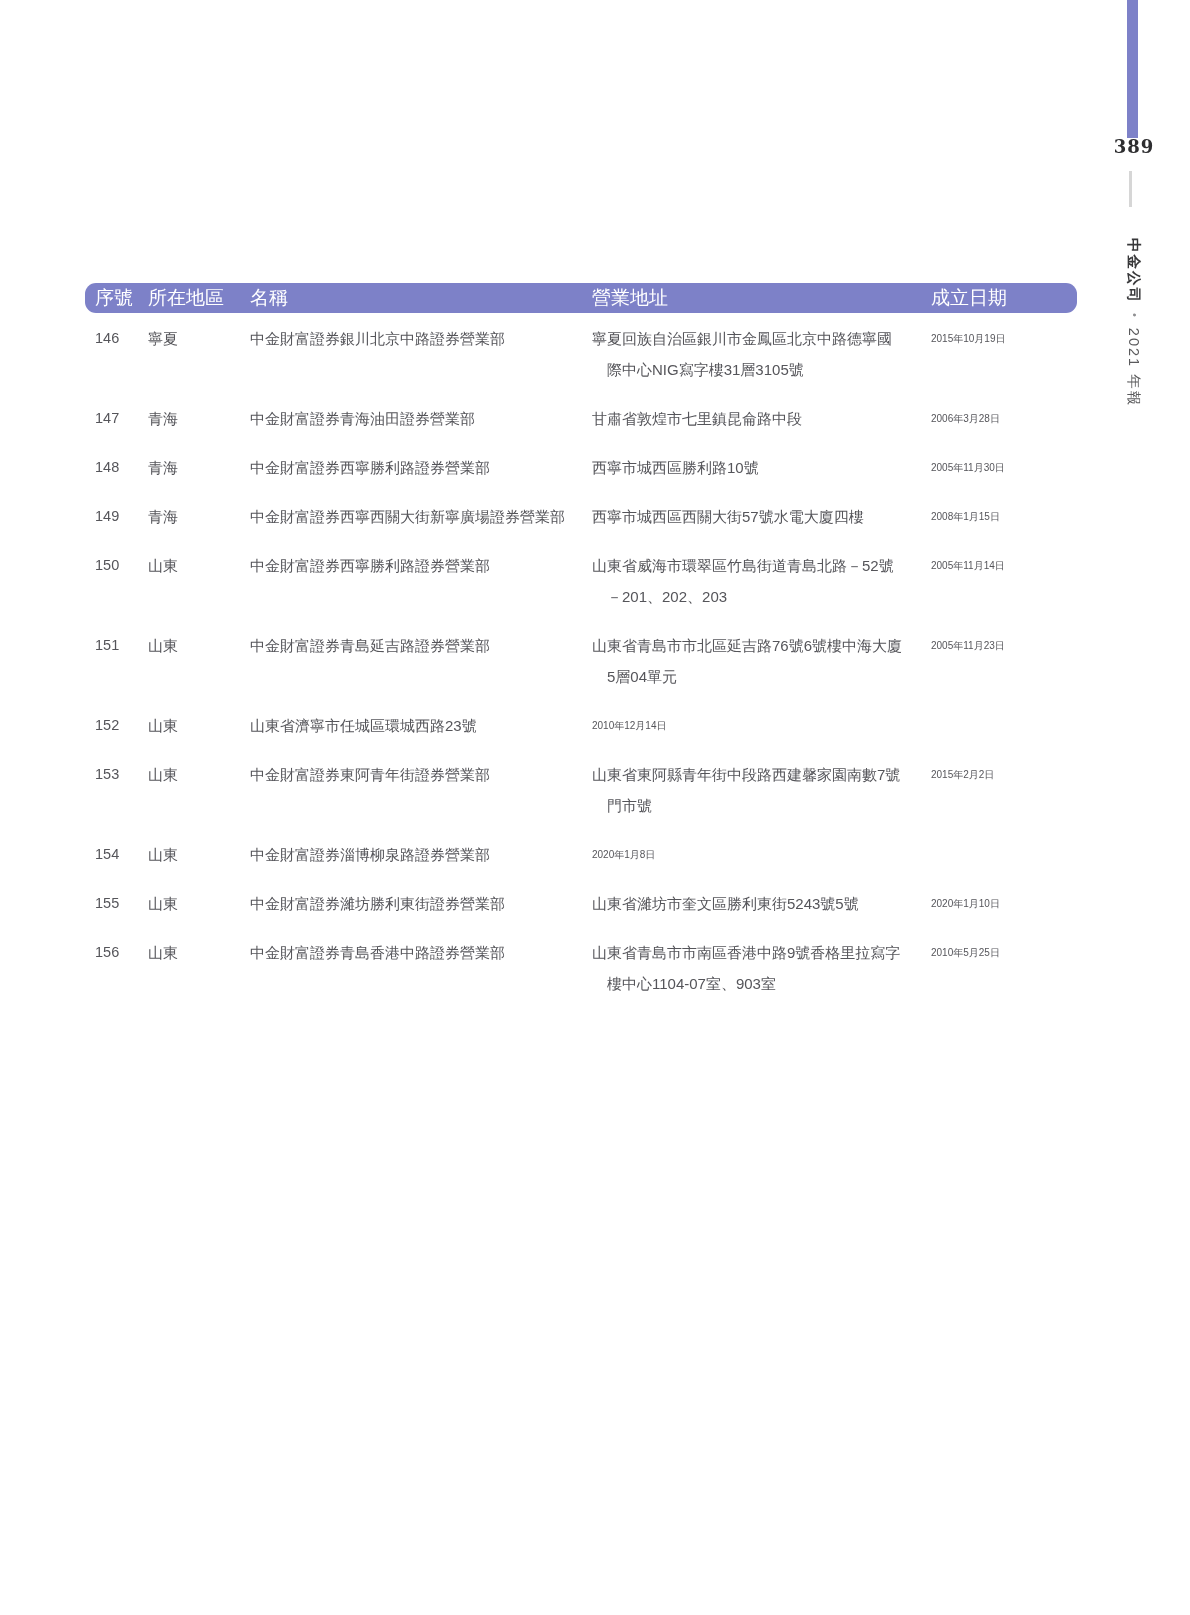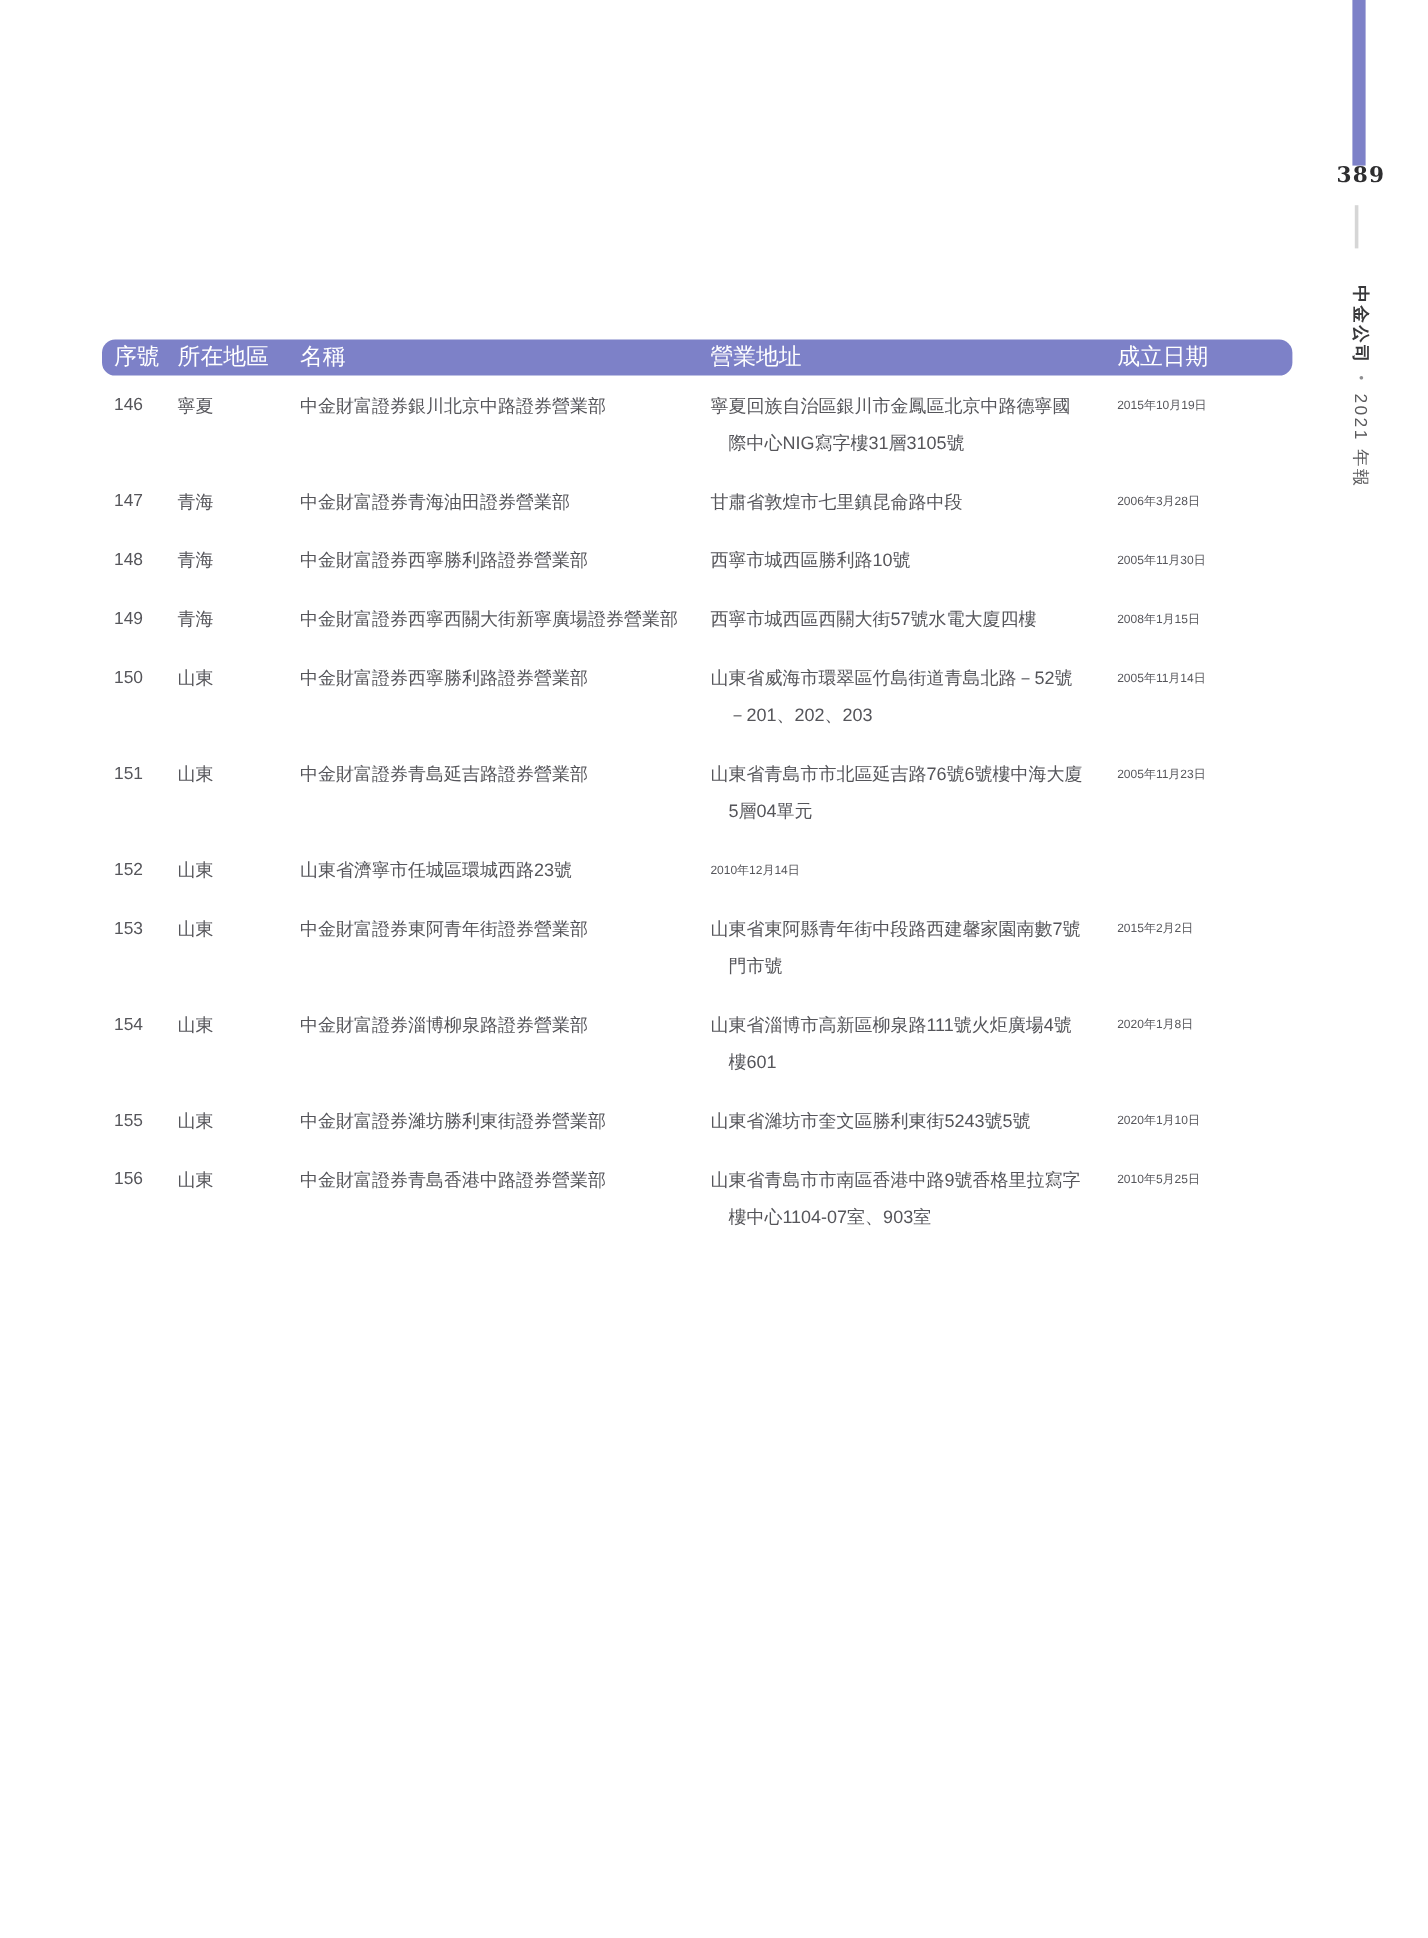--- a/index.html
+++ b/index.html
@@ -179,21 +179,20 @@
         <div class="c region">山東</div>
         <div class="c name">中金財富證券東阿青年街證券營業部</div>
         <div class="c addr">山東省東阿縣青年街中段路西建馨家園南數7號門市號</div>
         <div class="c date">2015年2月2日</div>
       </div>
 
       <div class="trow">
         <div class="c seq">154</div>
         <div class="c region">山東</div>
         <div class="c name">中金財富證券淄博柳泉路證券營業部</div>
-        <div class="c addr">山東省淄博市高新區柳泉路111號火炬廣場4號樓601</div>
         <div class="c date">2020年1月8日</div>
       </div>
 
       <div class="trow">
         <div class="c seq">155</div>
         <div class="c region">山東</div>
         <div class="c name">中金財富證券濰坊勝利東街證券營業部</div>
         <div class="c addr">山東省濰坊市奎文區勝利東街5243號5號</div>
         <div class="c date">2020年1月10日</div>
       </div>

